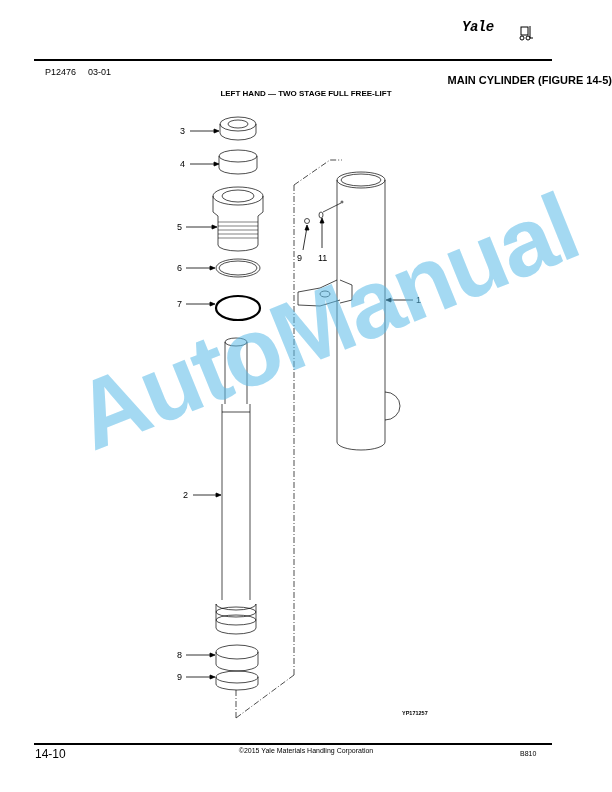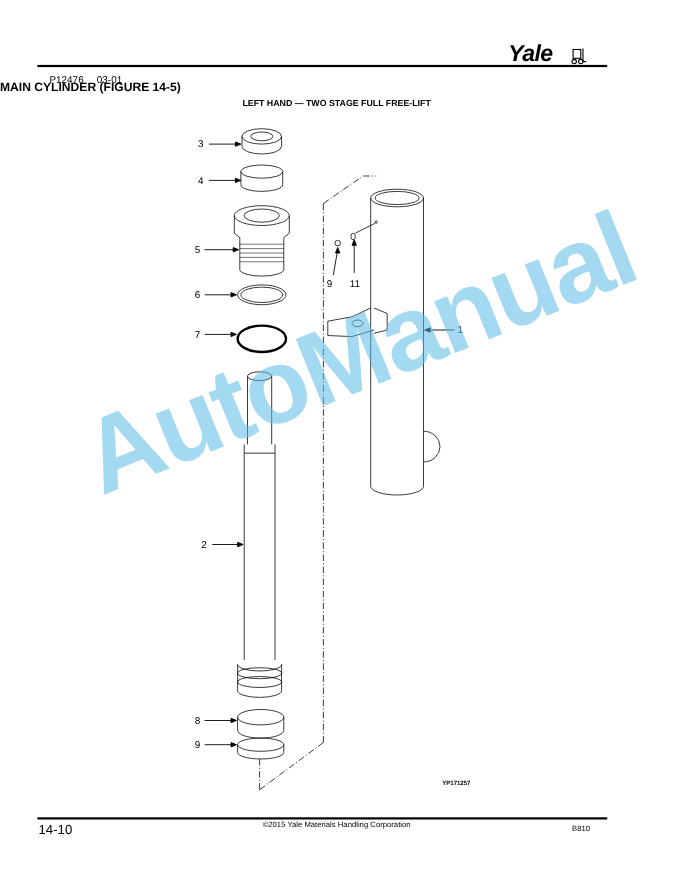--- a/index.html
+++ b/index.html
@@ -1,22 +1,22 @@
 <!DOCTYPE html>
 <html><head>
 <meta charset="utf-8">
 <style>
   html, body { margin: 0; padding: 0; background: #ffffff; }
   body { width: 612px; height: 792px; position: relative; overflow: hidden; font-family: "Liberation Sans", sans-serif; color: #000; }
   .hdr-left { position: absolute; left: 45px; top: 47px; font-size: 9px; margin-top: 20px; }
   .hdr-left span + span { margin-left: 12px; }
-  .logo { position: absolute; left: 462px; top: 37px; font-size: 21px; font-weight: bold; font-style: italic; letter-spacing: -0.5px; }
+  .logo { position: absolute; left: 462px; top: 19px; font-size: 14px; font-weight: bold; font-style: italic; letter-spacing: -0.5px; font-family: Liberation Mono, monospace; }
   .logo svg { position: absolute; left: 56px; top: 6px; }
   .rule-top { position: absolute; left: 34px; top: 59px; width: 518px; height: 2px; background: #000; }
-  .title { position: absolute; left: 0; width: 612px; top: 74px; text-align: left; font-weight: bold; font-size: 11px; }
+  .title { position: absolute; left: 0; width: 612px; top: 74px; text-align: right; font-weight: bold; font-size: 11px; }
   .subtitle { position: absolute; left: 0; width: 612px; top: 89px; text-align: center; font-weight: bold; font-size: 8px; }
   .figure { position: absolute; left: 0; top: 0; }
   .callout { position: absolute; font-size: 9px; }
   .figid { position: absolute; left: 402px; top: 710px; font-size: 5.5px; font-weight: bold; }
   .rule-bot { position: absolute; left: 34px; top: 743px; width: 518px; height: 2px; background: #000; }
   .ftr-left { position: absolute; left: 35px; top: 747px; font-size: 12px; }
   .ftr-center { position: absolute; left: 0; width: 612px; top: 747px; text-align: center; font-size: 7px; }
   .ftr-right { position: absolute; left: 520px; top: 750px; font-size: 7px; }
   .watermark { position: absolute; left: 60px; top: 370px; font-size: 96px; font-weight: bold; color: #5bbbe8; opacity: 0.55; transform: rotate(-22deg); transform-origin: left top; white-space: nowrap; letter-spacing: -2px; pointer-events: none; }
 </style>

